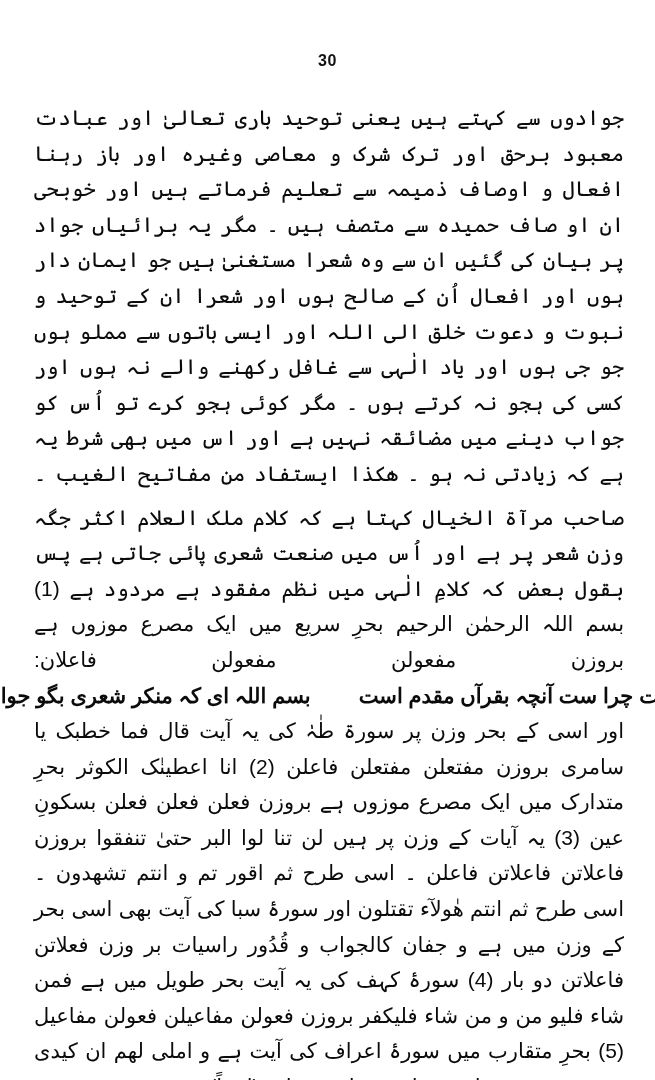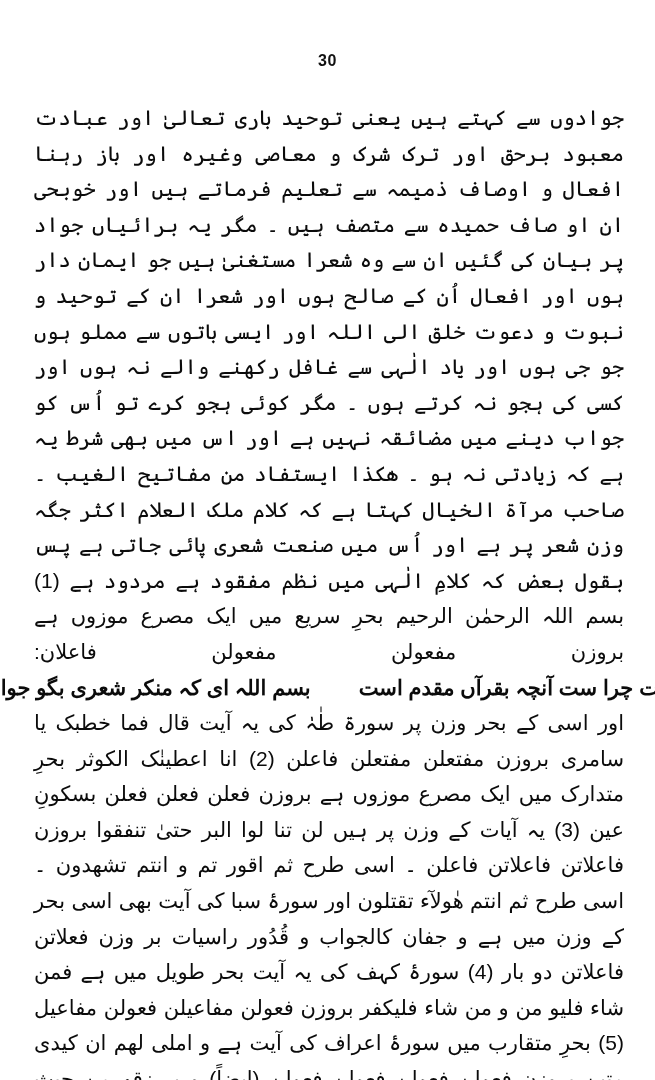--- a/index.html
+++ b/index.html
@@ -47,21 +47,21 @@
     color: #0b0b0b;
   }
   .para {
     margin: 0 0 0 0;
     direction: rtl;
     text-align: justify;
     text-align-last: justify;
     unicode-bidi: isolate;
   }
   .para + .para {
-    margin-top: 0px;
+    margin-top: 8px;
   }
   .verse-line {
     display: flex;
     flex-direction: row-reverse;
     justify-content: center;
     gap: 48px;
     direction: rtl;
   }
   .verse-hemistich {
     white-space: nowrap;

